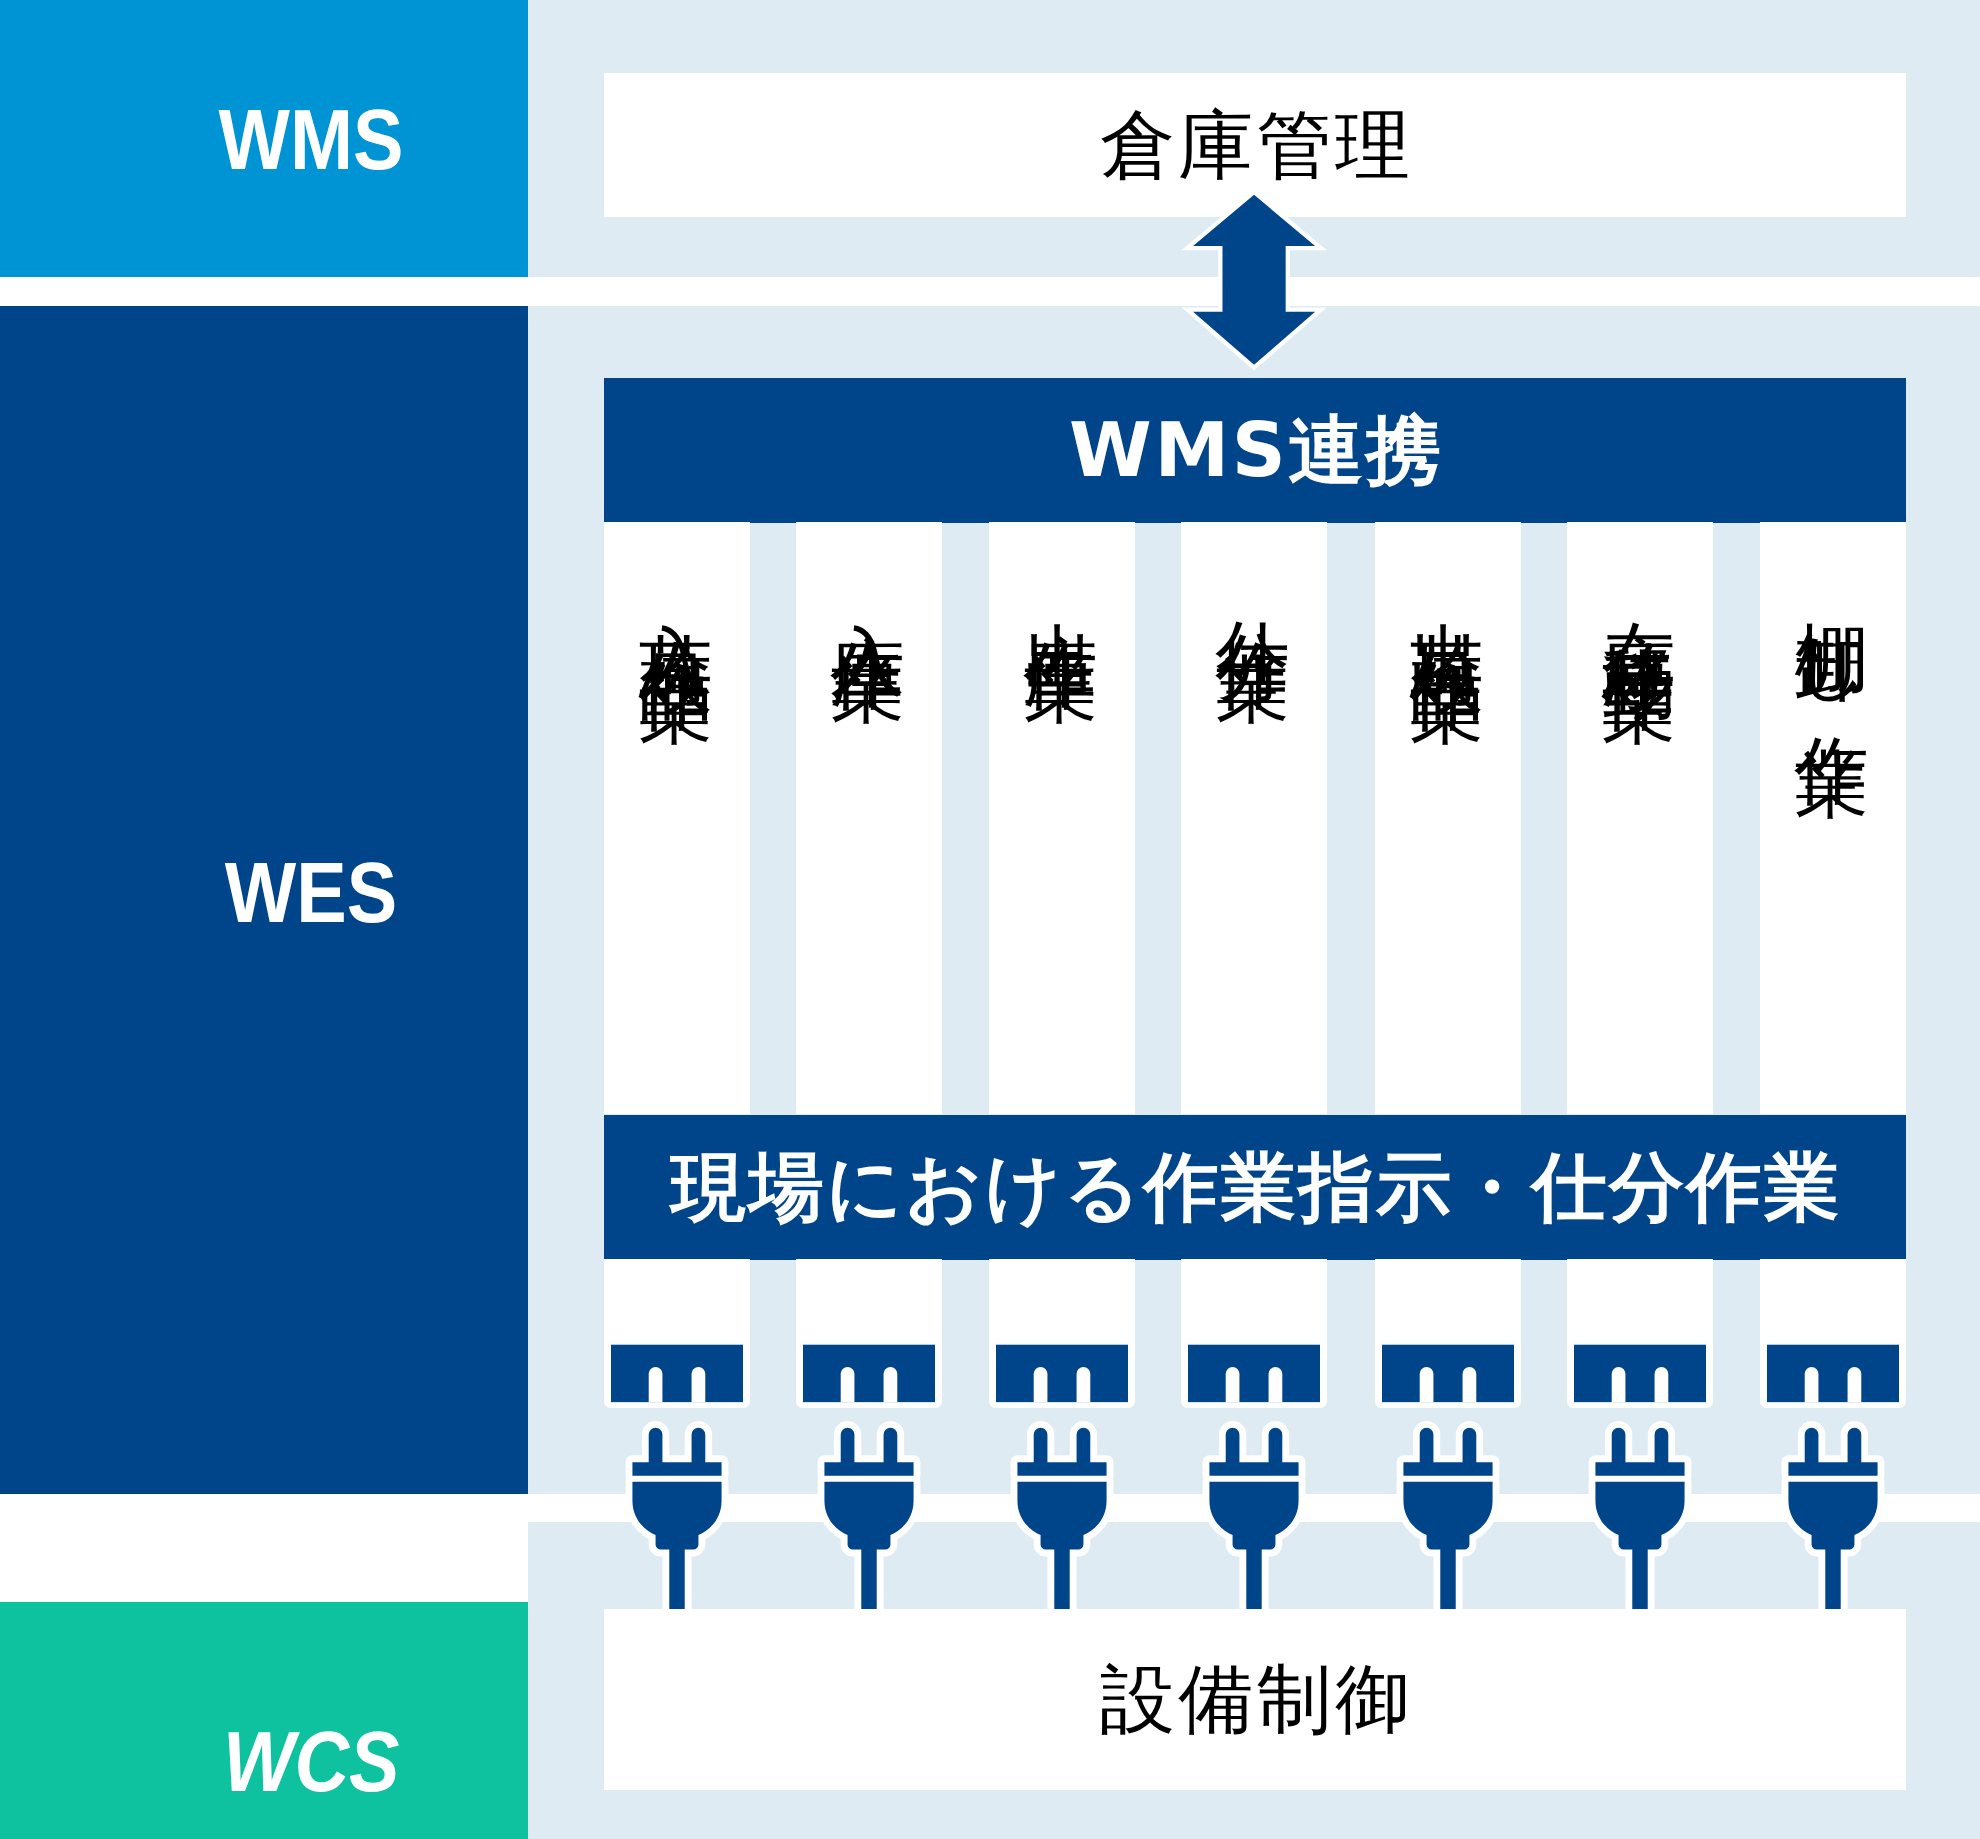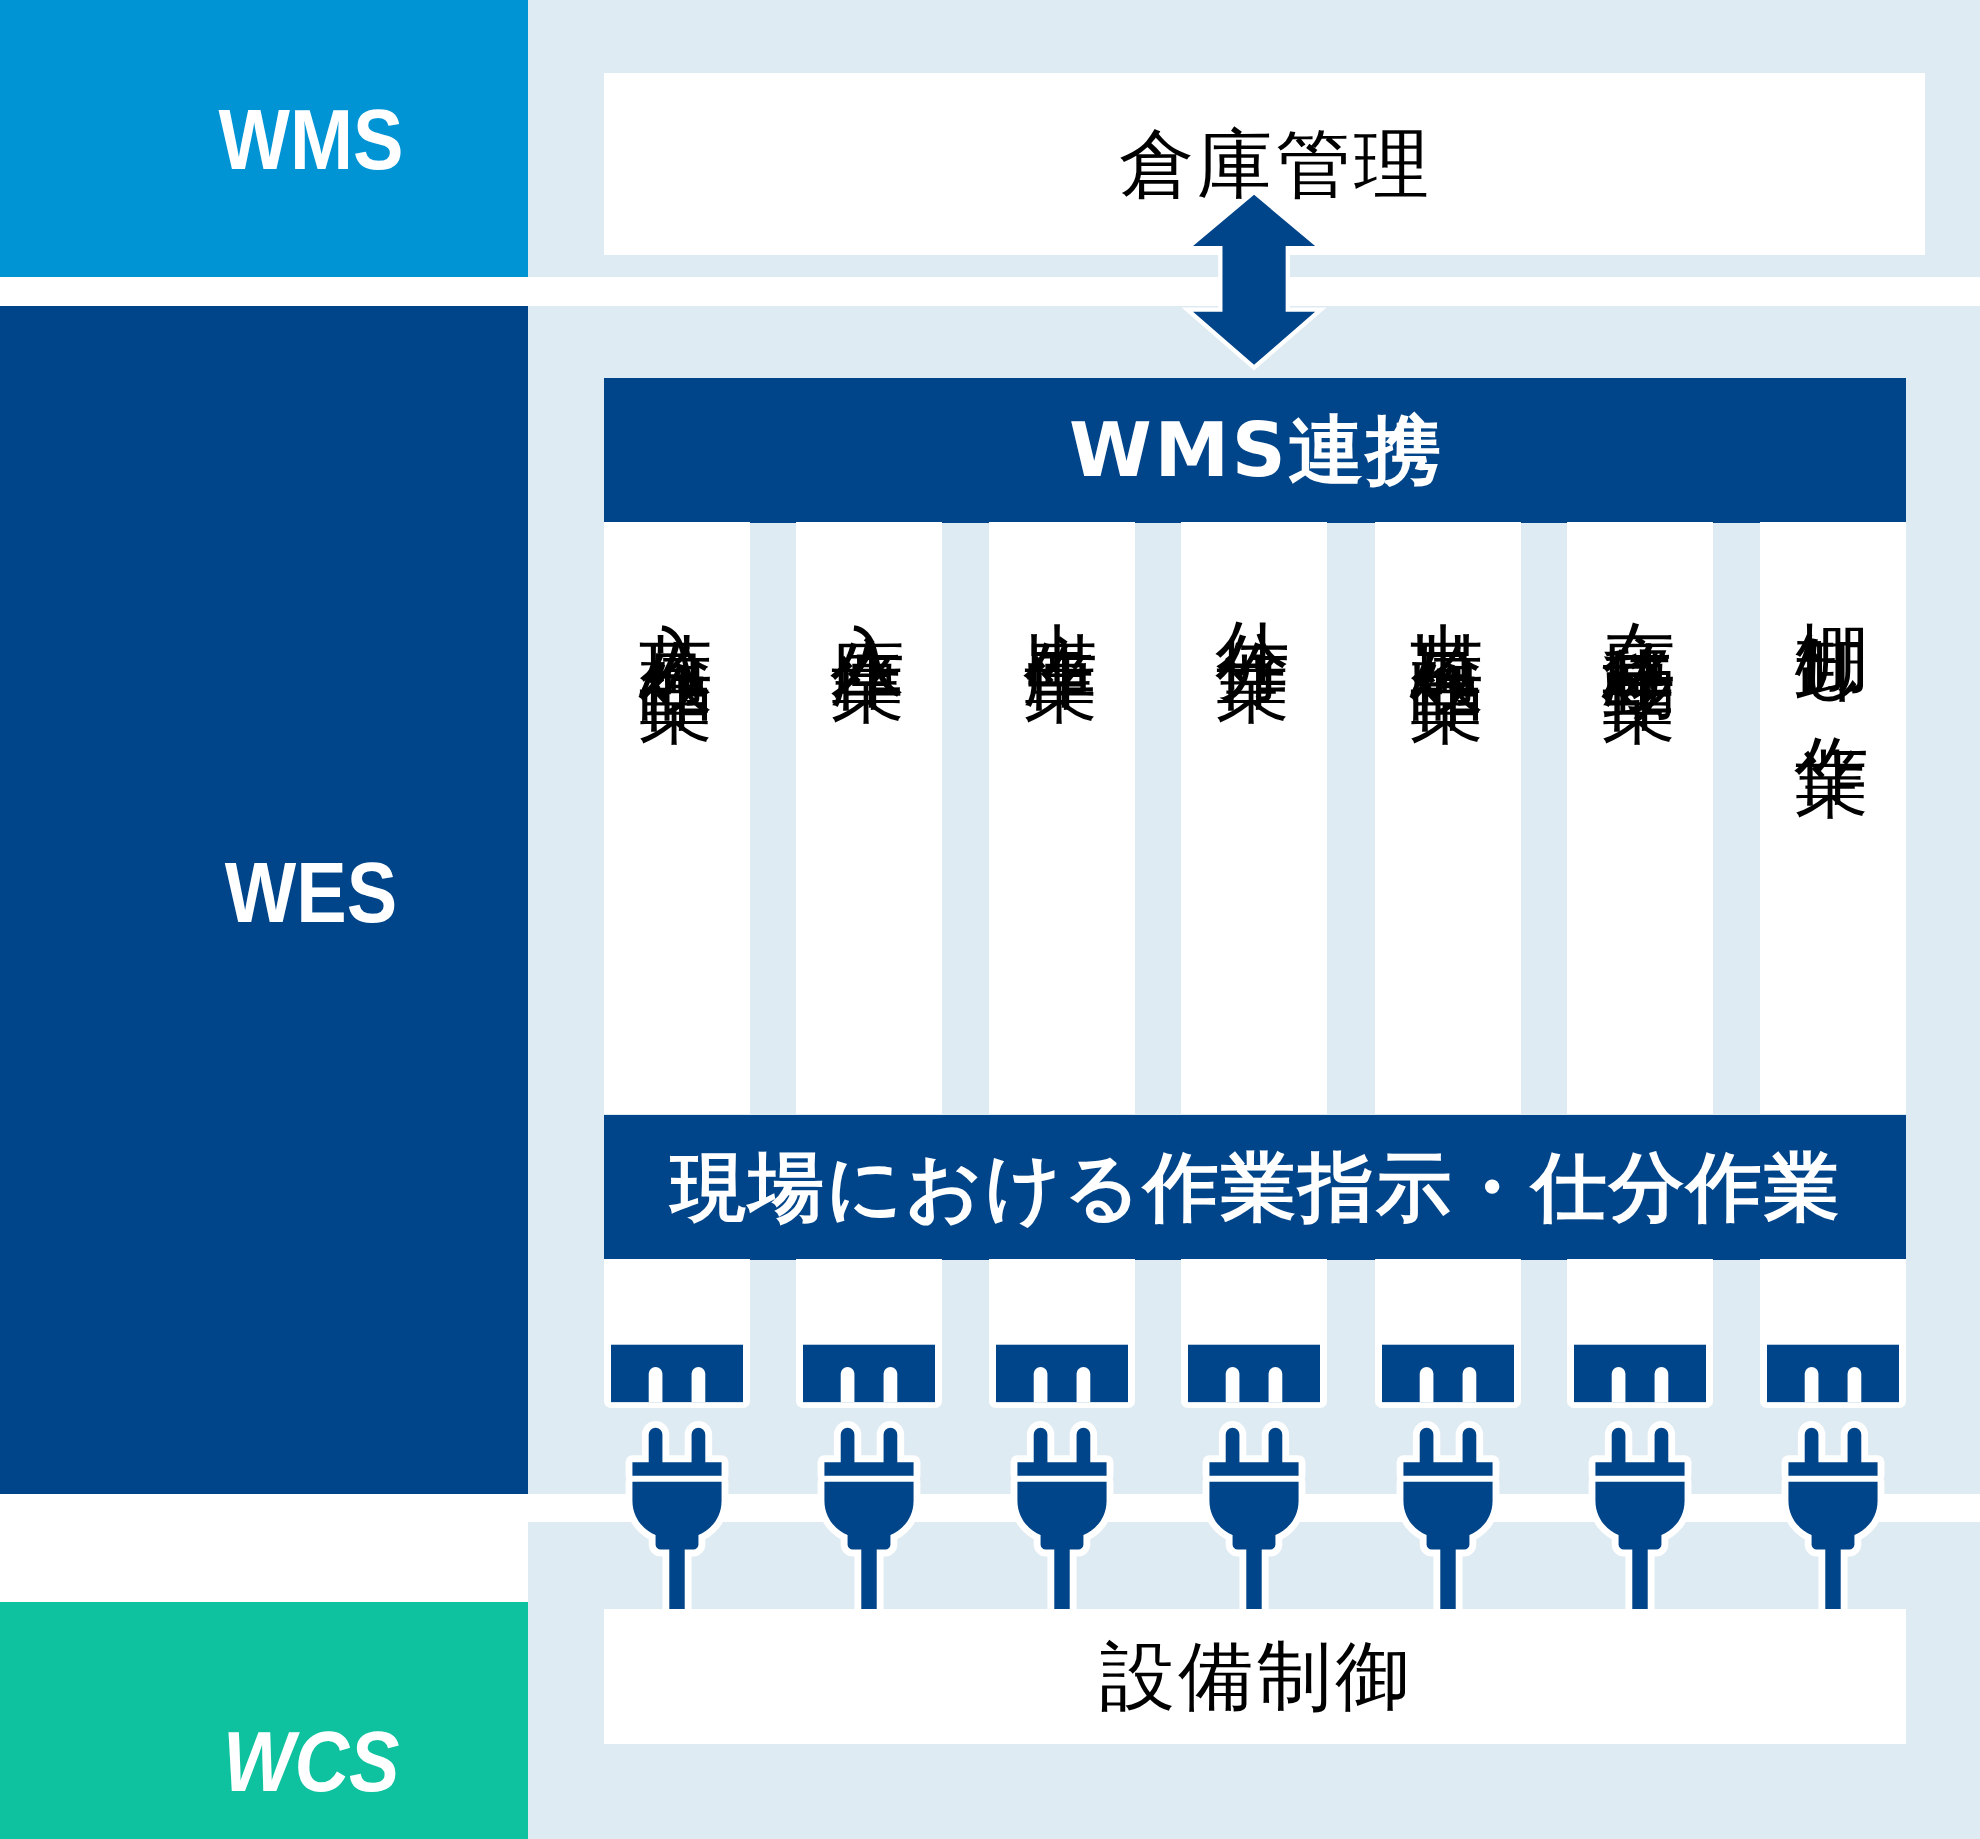--- a/index.html
+++ b/index.html
@@ -86,21 +86,21 @@
   <span class="layer-label">WES</span>
 </div>
 <div class="layer layer-wcs">
   <span class="layer-label">WCS</span>
 </div>
 
 <div class="band band-wms"></div>
 <div class="band band-wes"></div>
 <div class="band band-wcs"></div>
 
-<div class="box box-white" style="top:73px;height:182px;padding-left:19px;">
+<div class="box box-white" style="top:73px;height:144px;">
   <span class="box-text">倉庫管理</span>
 </div>
 
 <svg class="arrow-svg" width="181" height="197" viewBox="0 0 212 230">
   <path d="M105.5 17 L177 77 H142.5 V154 H177 L105.5 216 L34 154 H68.5 V77 H34 Z" fill="#ffffff" stroke="#ffffff" stroke-width="10" stroke-linejoin="miter"></path>
   <path d="M105.5 17 L177 77 H142.5 V154 H177 L105.5 216 L34 154 H68.5 V77 H34 Z" fill="#00458A"></path>
 </svg>
 
 <div class="box box-dark" style="top:378px;height:145px;">
   <span class="box-text bold">WMS連携</span>
@@ -203,16 +203,16 @@
   <svg width="146" height="360" viewBox="0 0 170 420">
     <g>
         <use href="#socket-shape"></use>
       </g>
     <g>
         <use href="#plug-shape"></use>
       </g>
   </svg>
 </div>
 
-<div class="box box-white z-top" style="top:1609px;height:135px;">
+<div class="box box-white z-top" style="top:1609px;height:181px;">
   <span class="box-text">設備制御</span>
 </div>
 
 
 </body></html>

